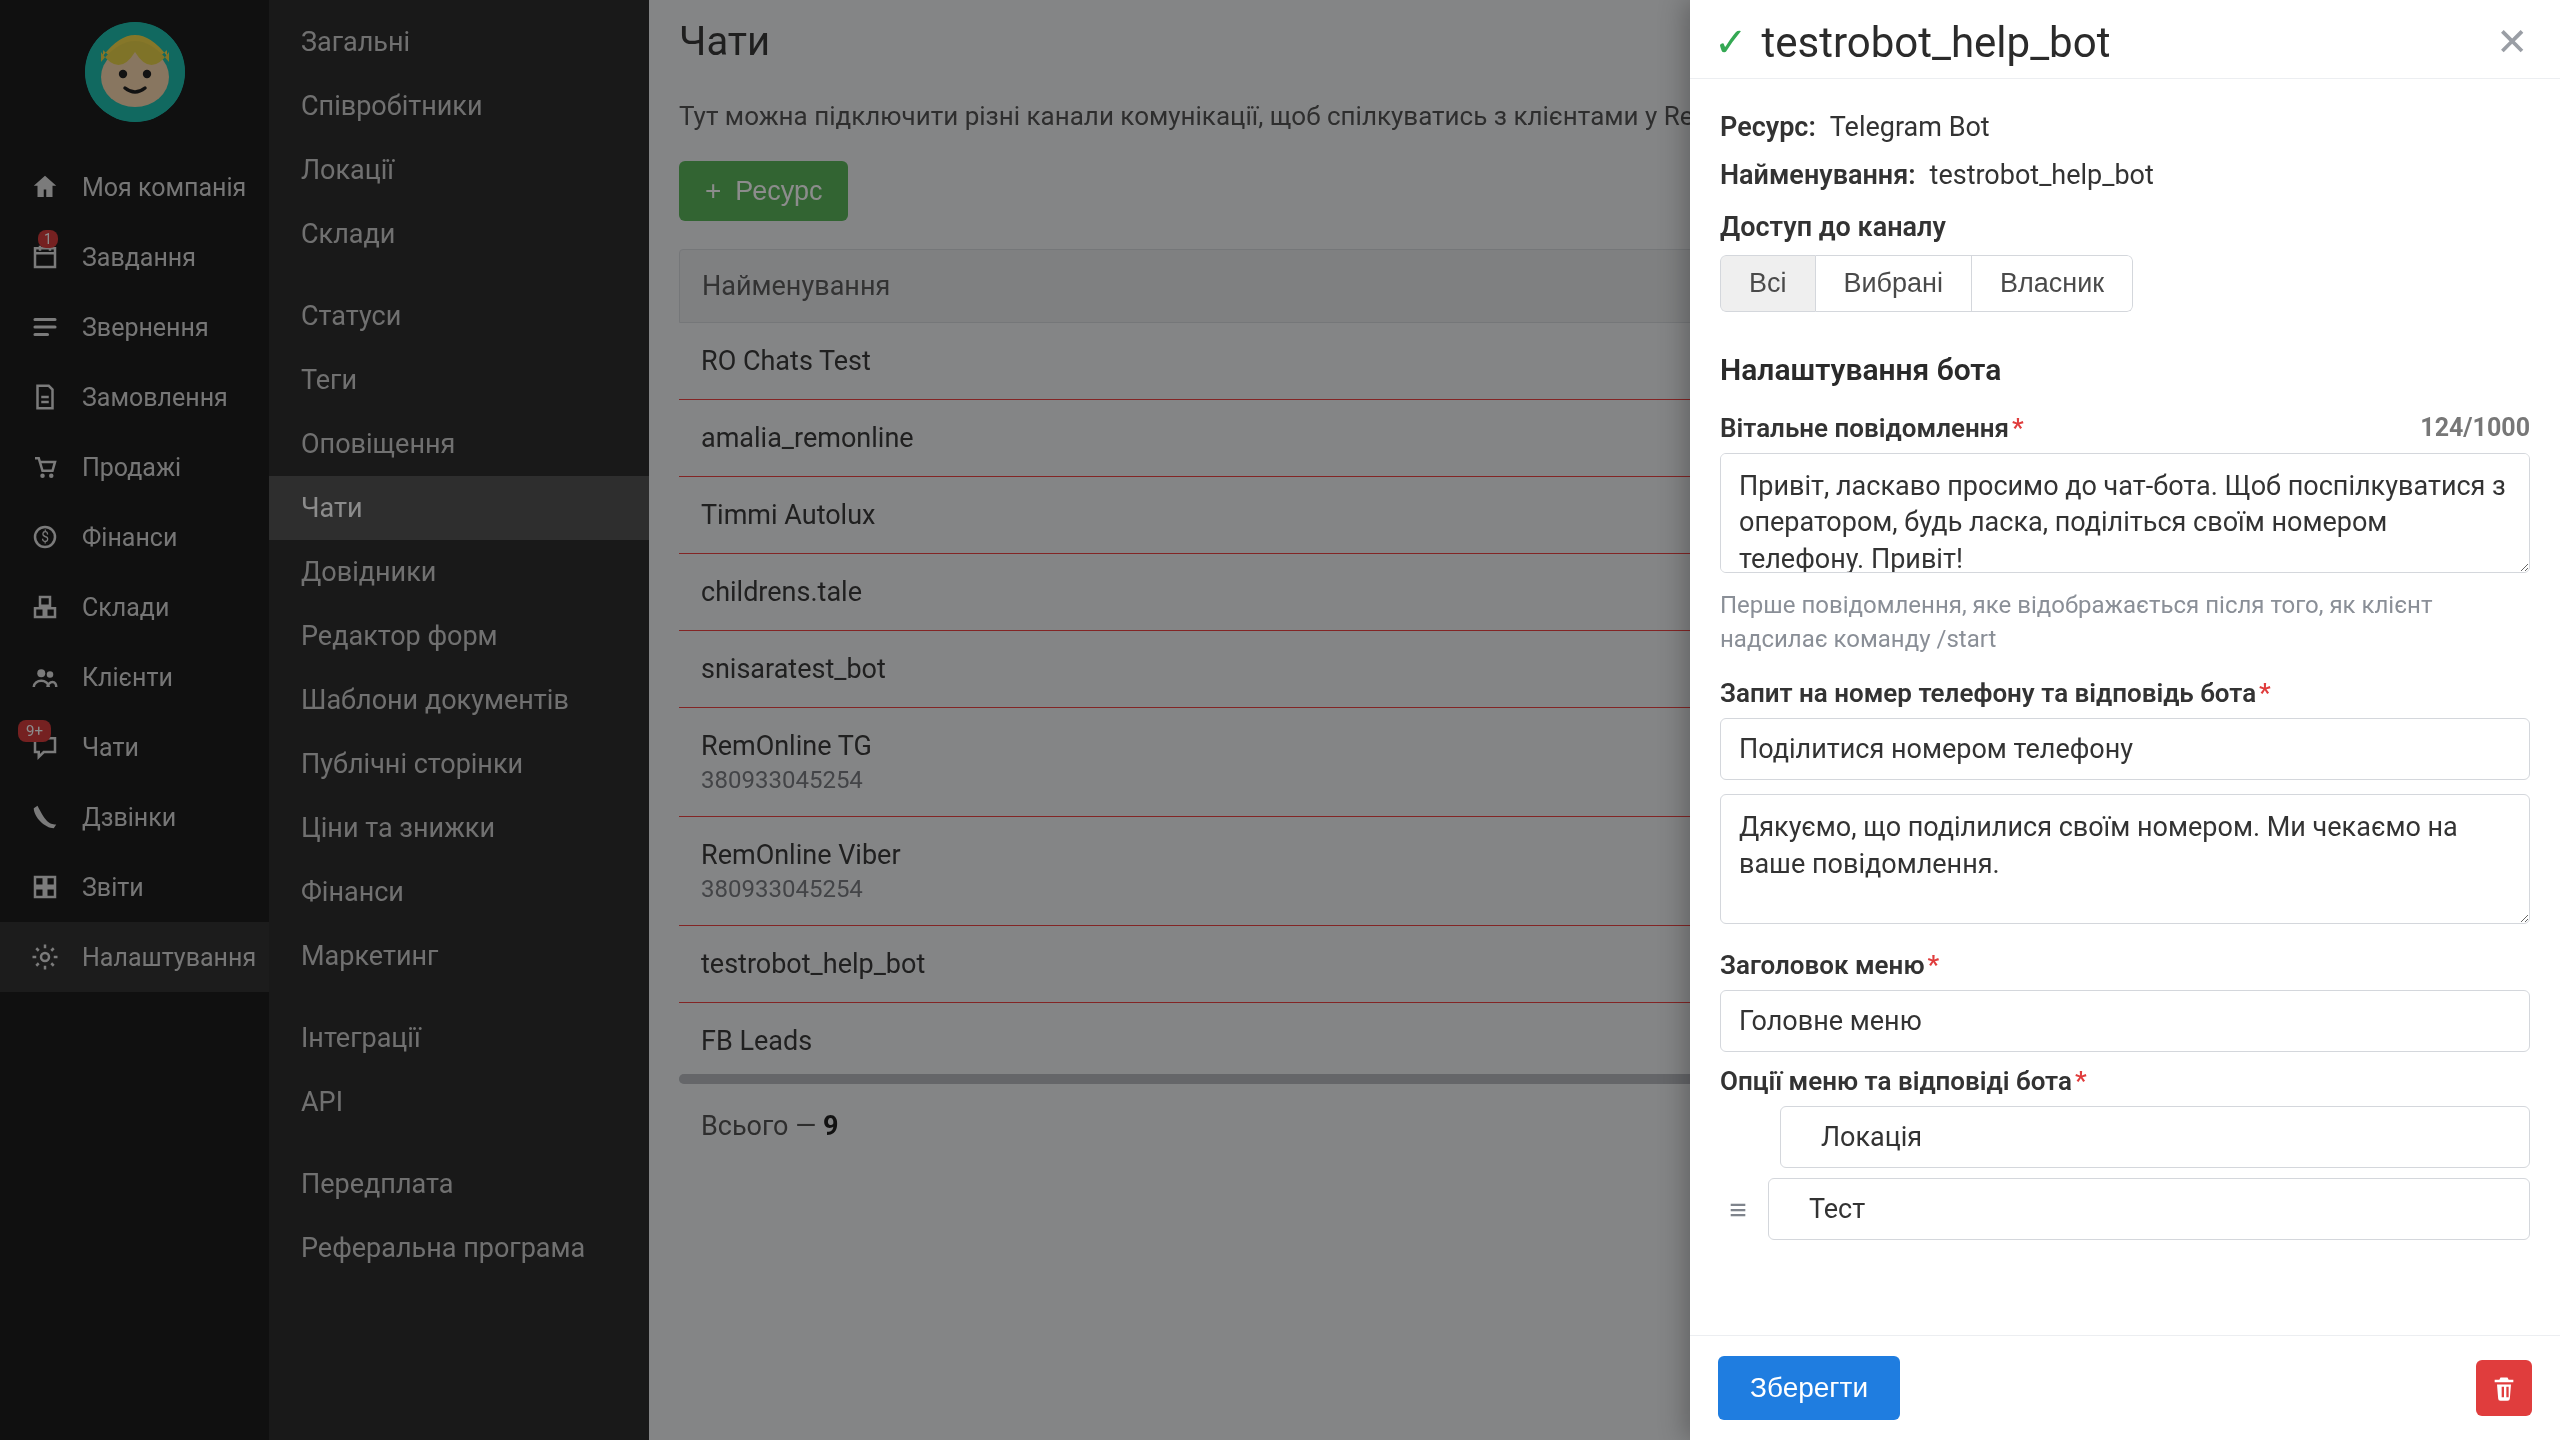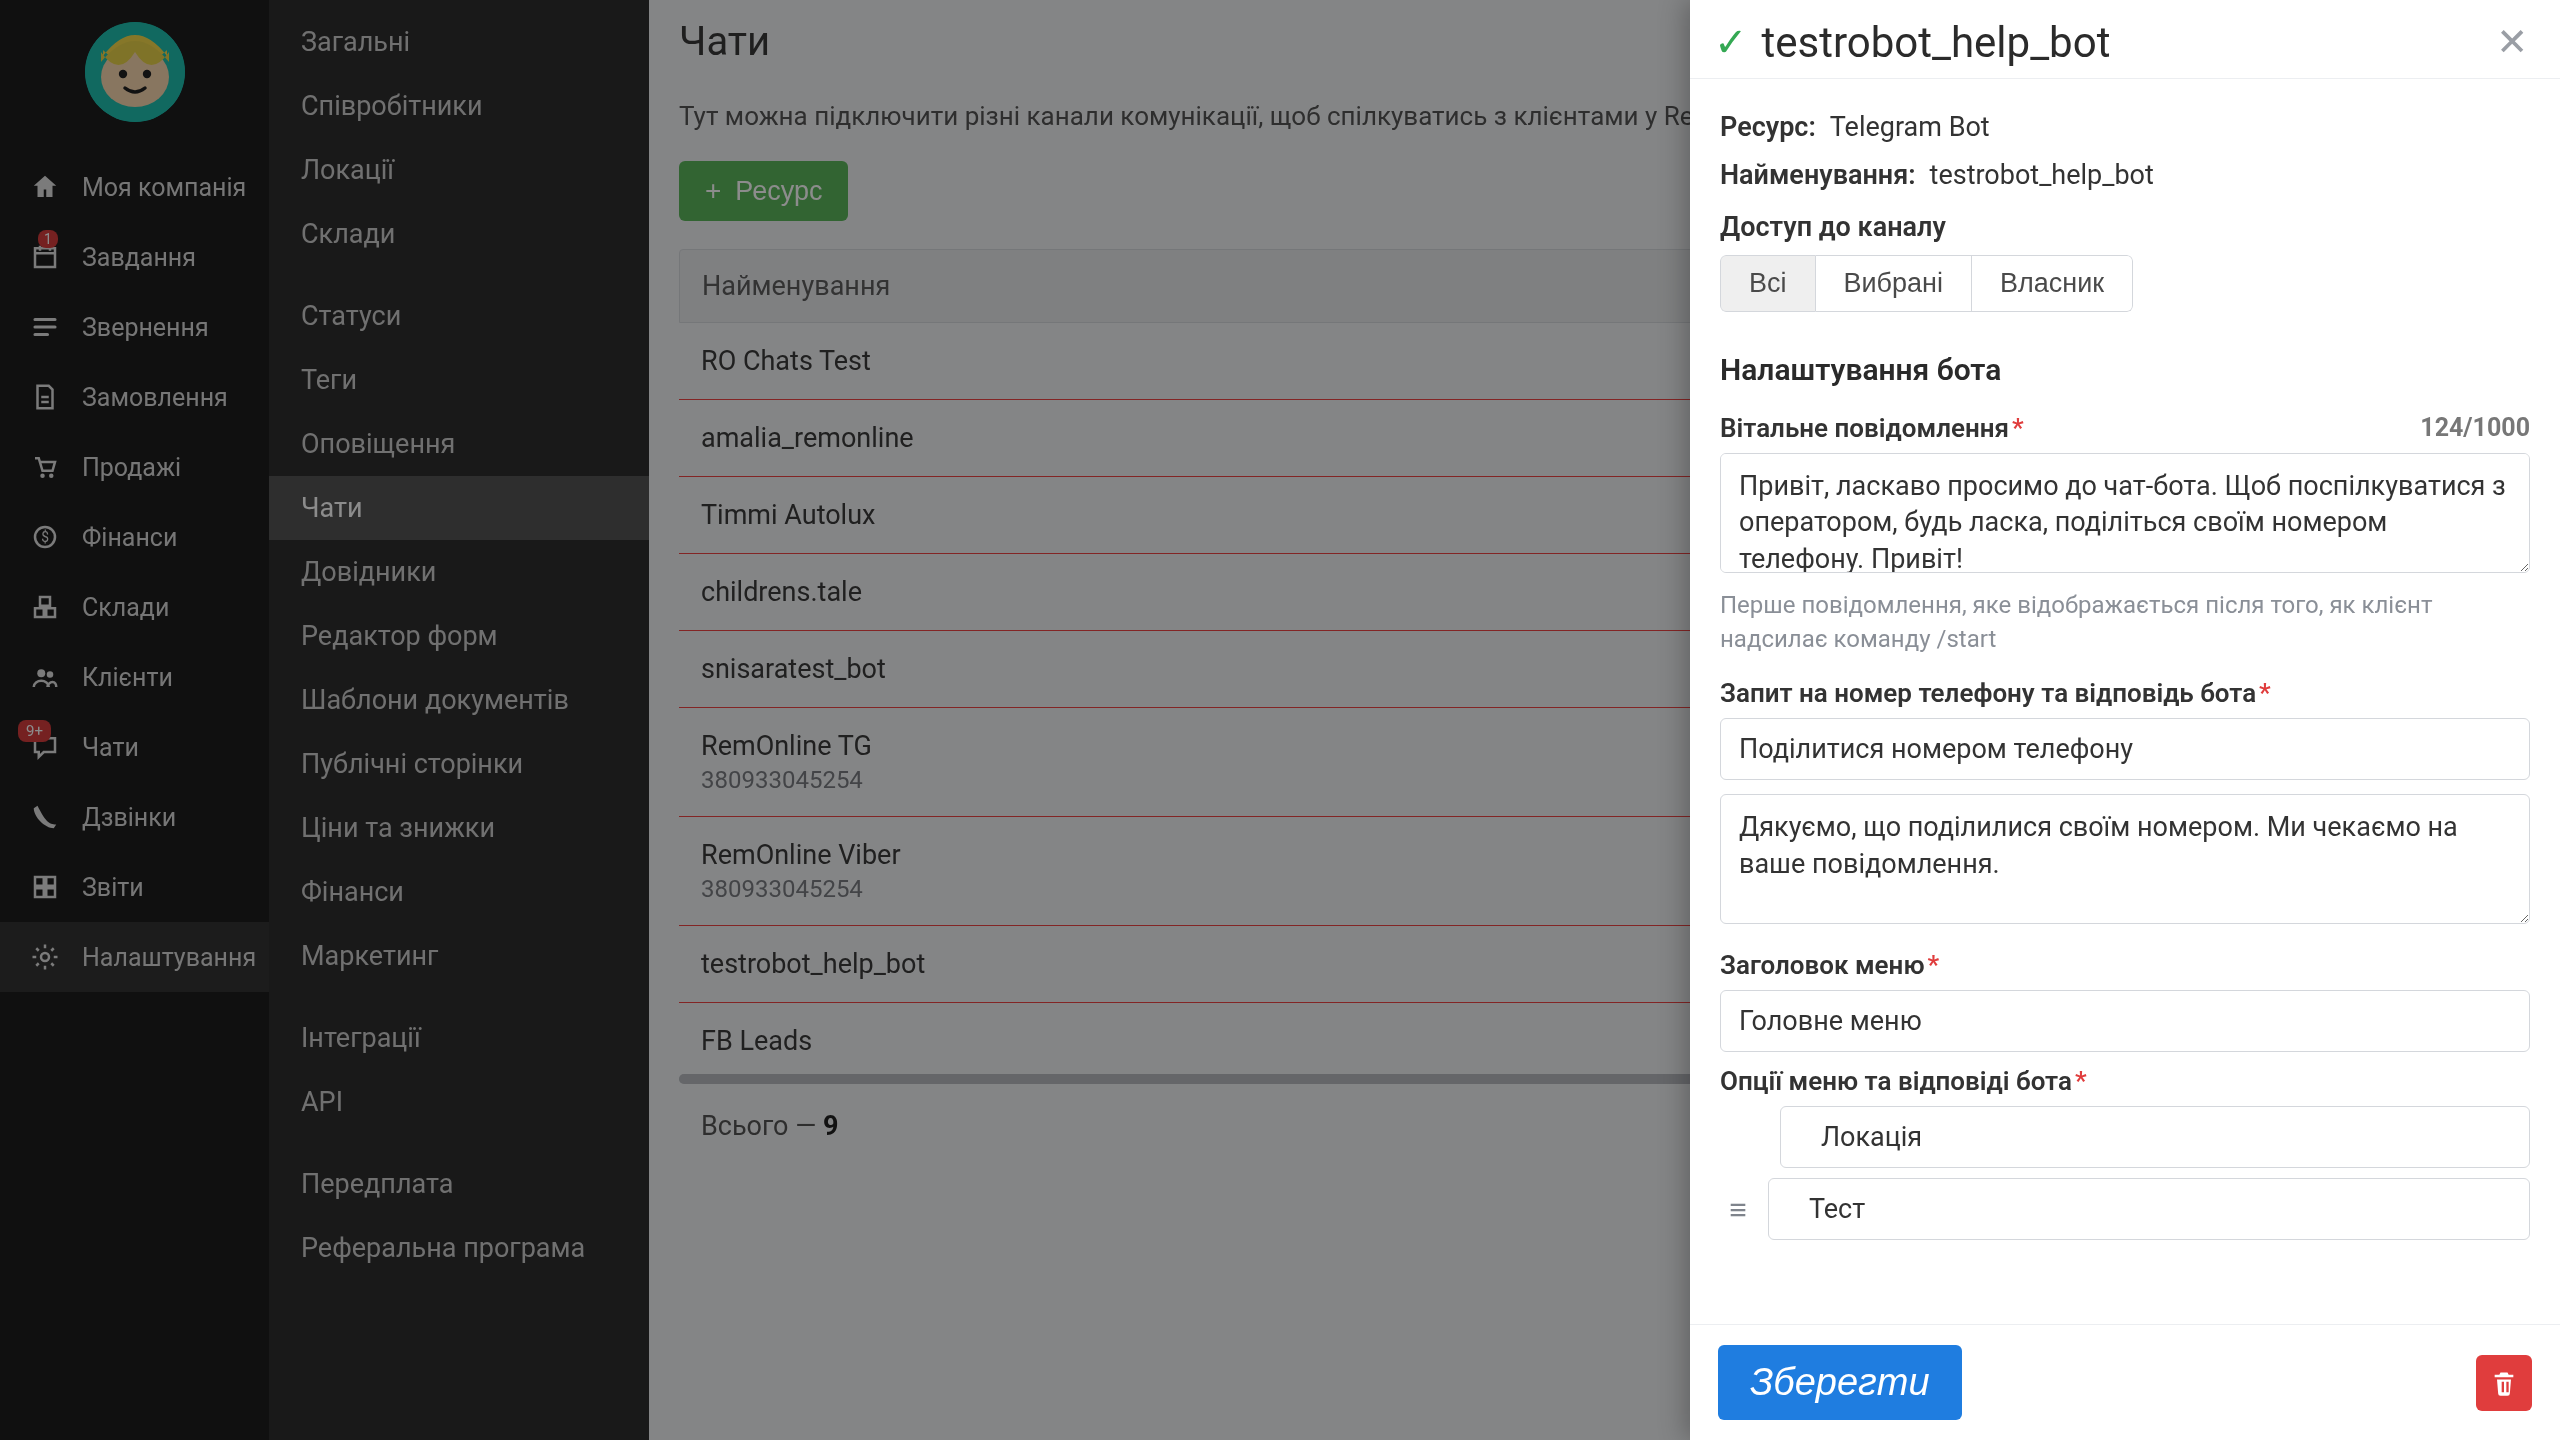--- a/index.html
+++ b/index.html
@@ -64,21 +64,21 @@
   .req { color:#e03d3d; margin-left:3px; }
   .counter { font-weight: 700; color:#777; font-size: 25px; }
   textarea, input[type=text].fld { width:100%; font-size: 27px; padding: 14px 18px; border:1px solid #d4d7dc; border-radius:6px; color:#333; font-family:inherit; resize: vertical; }
   textarea { min-height: 96px; line-height: 1.35; }
   .hint { font-size: 24px; color:#8a8f97; margin: 12px 0 22px; line-height:1.4; }
   .option-row { display:flex; align-items:center; gap: 12px; margin: 10px 0; }
   .drag-handle { font-size: 30px; color:#7f848c; width: 36px; text-align:center; cursor:grab; }
   .option-row input[type=text].fld { flex:1;padding-left:40px; }
   .spacer-indent { width: 48px; }
   .drawer-footer { border-top:1px solid #eceef1; padding: 20px 28px; display:flex; align-items:center; justify-content:space-between; background:#fff; }
-  .save-btn { background:#1f7de0; color:#fff; border:none; border-radius:6px; font-size: 38px; padding: 16px 32px; cursor:pointer;font-style:italic; }
+  .save-btn { background:#1f7de0; color:#fff; border:none; border-radius:6px; font-size: 28px; padding: 16px 32px; cursor:pointer; }
   .trash-btn { background:#e03d3d; color:#fff; border:none; border-radius:6px; width:56px; height:56px; display:flex; align-items:center; justify-content:center; cursor:pointer; }
   .trash-btn svg{ width:28px; height:28px; fill:#fff; }
 </style>
 </head>
 <body>
 
 <div class="app">
   <div class="overlay"></div>
 
   <div class="primary-sidebar">

